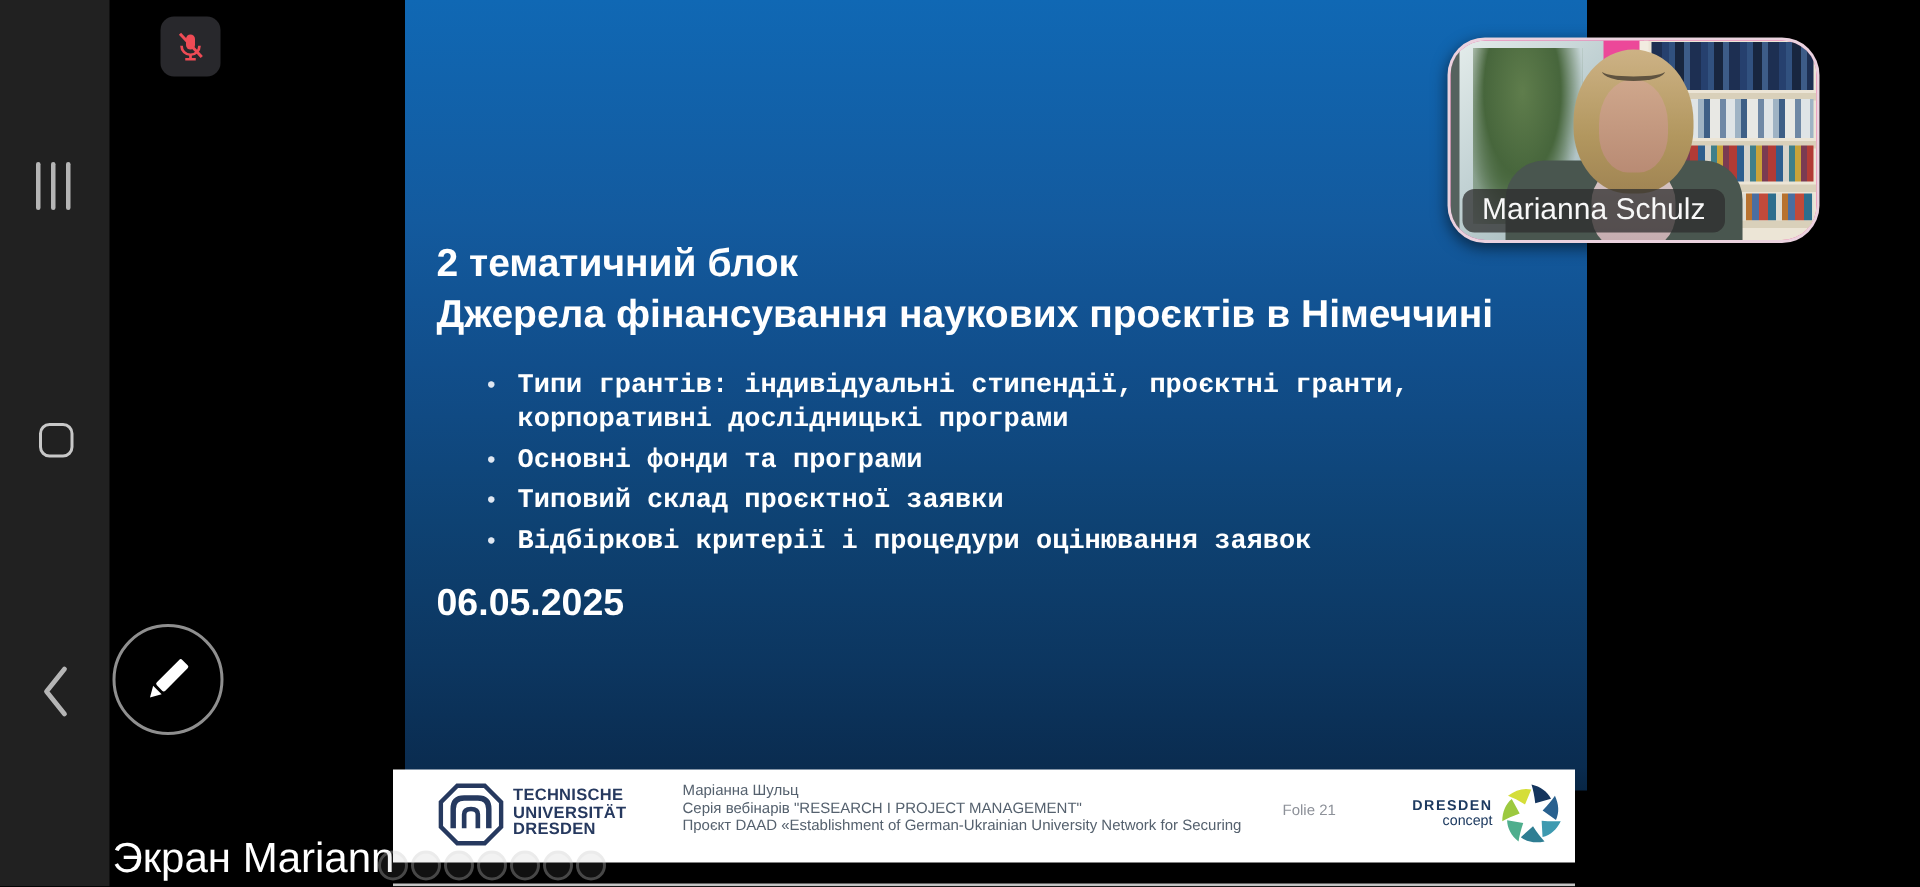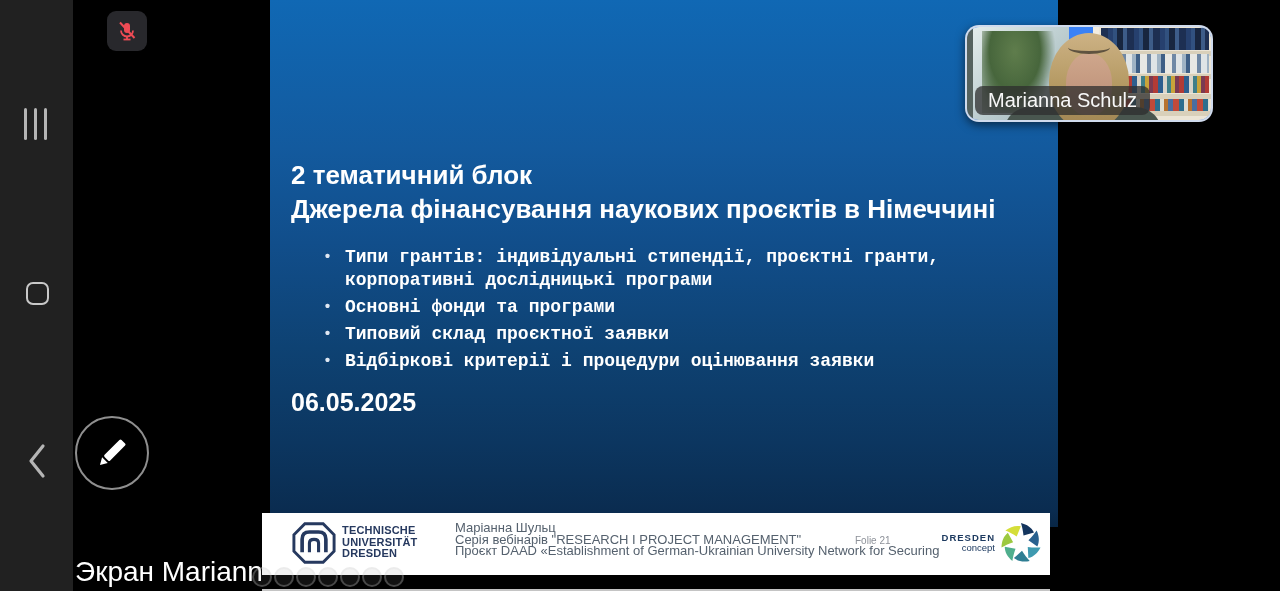--- a/index.html
+++ b/index.html
@@ -38,30 +38,30 @@
   .bullets{position:absolute;left:49px;top:246px;width:700px;margin:0;padding:0;list-style:none;
            color:#fff;font-weight:bold;font-size:18px;line-height:23px;}
   .bullets li{position:relative;padding-left:26px;margin-bottom:4px;font-family:Liberation Mono, monospace;}
   .bullets li::before{content:"•";position:absolute;left:4px;top:0;font-size:15px;color:#dfe7f2;}
   .slide-date{position:absolute;left:21px;top:388px;color:#fff;font-weight:bold;font-size:25px;}
 
   
   .slide-footer{position:absolute;left:0;top:513px;width:788px;height:62px;background:#fff;}
   .tu-logo{position:absolute;left:30px;top:9px;}
   .tu-name{position:absolute;left:80px;top:12px;color:#26395f;font-weight:bold;font-size:11px;line-height:11.5px;letter-spacing:.2px;}
-  .credits{position:absolute;left:193px;top:9px;color:#55616e;font-size:13px;line-height:11.5px;white-space:nowrap;}
+  .credits{position:absolute;left:193px;top:9px;color:#55616e;font-size:10px;line-height:11.5px;white-space:nowrap;}
   .folie{position:absolute;left:593px;top:22px;color:#8d9199;font-size:10px;}
   .brand-text{position:absolute;left:633px;top:20px;width:100px;text-align:right;color:#1d3a60;font-size:9.5px;line-height:10px;}
   .brand-text .b1{font-weight:bold;letter-spacing:1px;}
   .pinwheel{position:absolute;left:738px;top:9px;}
   .slide-bottom-strip{position:absolute;left:0;top:589px;width:788px;height:2px;background:#c4c4c4;}
 
   
-  .thumb{position:absolute;left:965px;top:25px;width:248px;height:97px;border-radius:14px;
-         border:2px solid rgba(235,235,235,.85);overflow:hidden;z-index:4;background:#3b82f6;
+  .thumb{position:absolute;left:965px;top:25px;width:248px;height:137px;border-radius:25px;
+         border:2px solid rgba(235,235,235,.85);overflow:hidden;z-index:4;background:#ec4899;
          box-shadow:0 3px 10px rgba(0,0,0,.55);box-sizing:border-box;}
   .win{position:absolute;left:0;top:0;width:42%;height:100%;
        background:linear-gradient(135deg,#e6eeec 0%,#c2d2d4 45%,#9db3b6 100%);}
   .win-edge{position:absolute;left:0;top:0;width:6px;height:100%;background:#55625e;}
   .plant{position:absolute;left:6%;top:4%;width:30%;height:88%;
          background:radial-gradient(ellipse at 45% 25%,#5f7d4c 0%,#47663c 45%,rgba(70,100,60,0) 72%),
                     radial-gradient(ellipse at 30% 70%,#52714a 0%,rgba(70,100,60,0) 60%);}
   .shelf{position:absolute;right:0;top:0;width:47%;height:100%;background:#ece5d6;}
   .shelf .edge{position:absolute;left:-3px;top:0;width:6px;height:100%;background:#f2ece0;}
   .shelf .board{position:absolute;left:0;width:100%;height:5px;background:#d9d0ba;}
@@ -94,21 +94,21 @@
   <div class="slide">
     <div class="slide-blue">
       <div class="slide-title">
         <div>2 тематичний блок</div>
         <div>Джерела фінансування наукових проєктів в Німеччині</div>
       </div>
       <ul class="bullets">
         <li>Типи грантів: індивідуальні стипендії, проєктні гранти, корпоративні дослідницькі програми</li>
         <li>Основні фонди та програми</li>
         <li>Типовий склад проєктної заявки</li>
-        <li>Відбіркові критерії і процедури оцінювання заявки</li>
+        <li>Відбіркові критерії і процедури оцінювання заявок</li>
       </ul>
       <div class="slide-date">06.05.2025</div>
     </div>
 
     <div class="slide-footer">
       <svg class="tu-logo" width="44" height="42" viewBox="0 0 48 46">
         <path d="M14 2 L34 2 L46 14 L46 32 L34 44 L14 44 L2 32 L2 14 Z" fill="none" stroke="#26395f" stroke-width="3.2"></path>
         <path d="M11 33 L11 19 Q11 11 19 11 L29 11 Q37 11 37 19 L37 33" fill="none" stroke="#26395f" stroke-width="4"></path>
         <path d="M19 33 L19 23 Q19 19 24 19 Q29 19 29 23 L29 33" fill="none" stroke="#26395f" stroke-width="3.4"></path>
       </svg>

